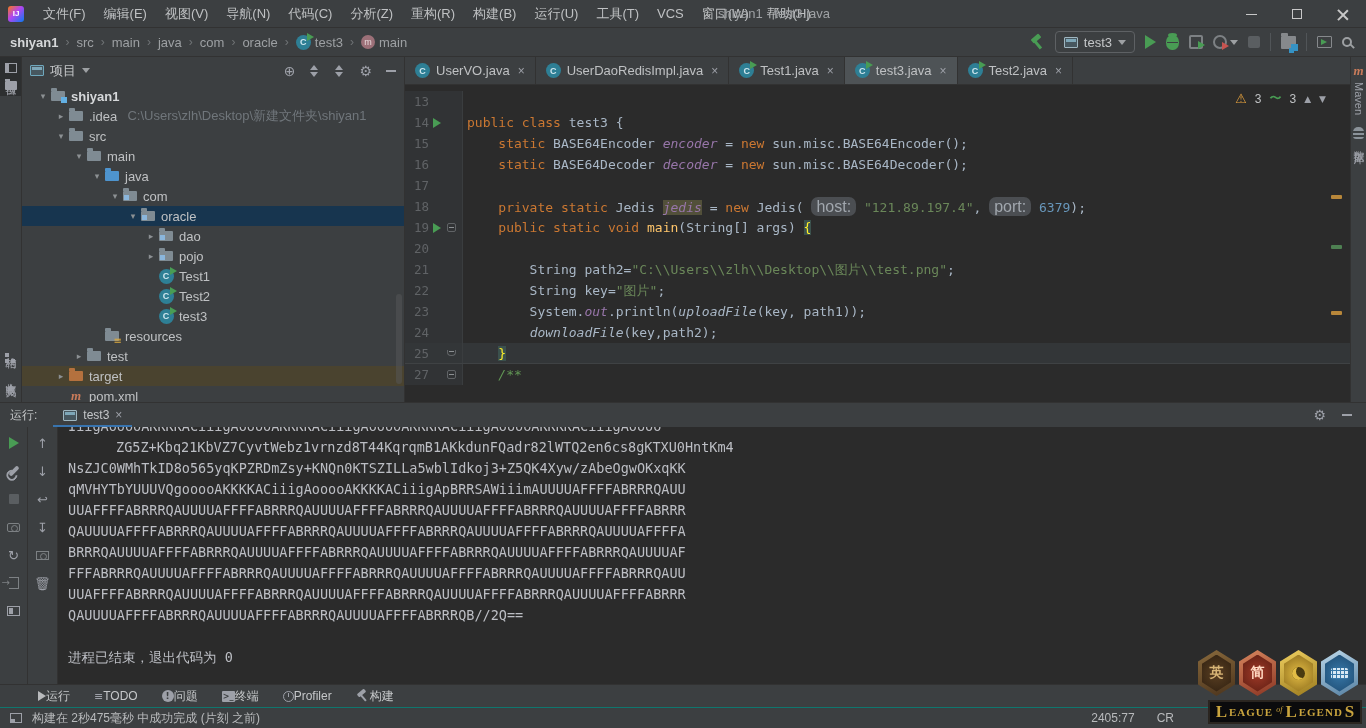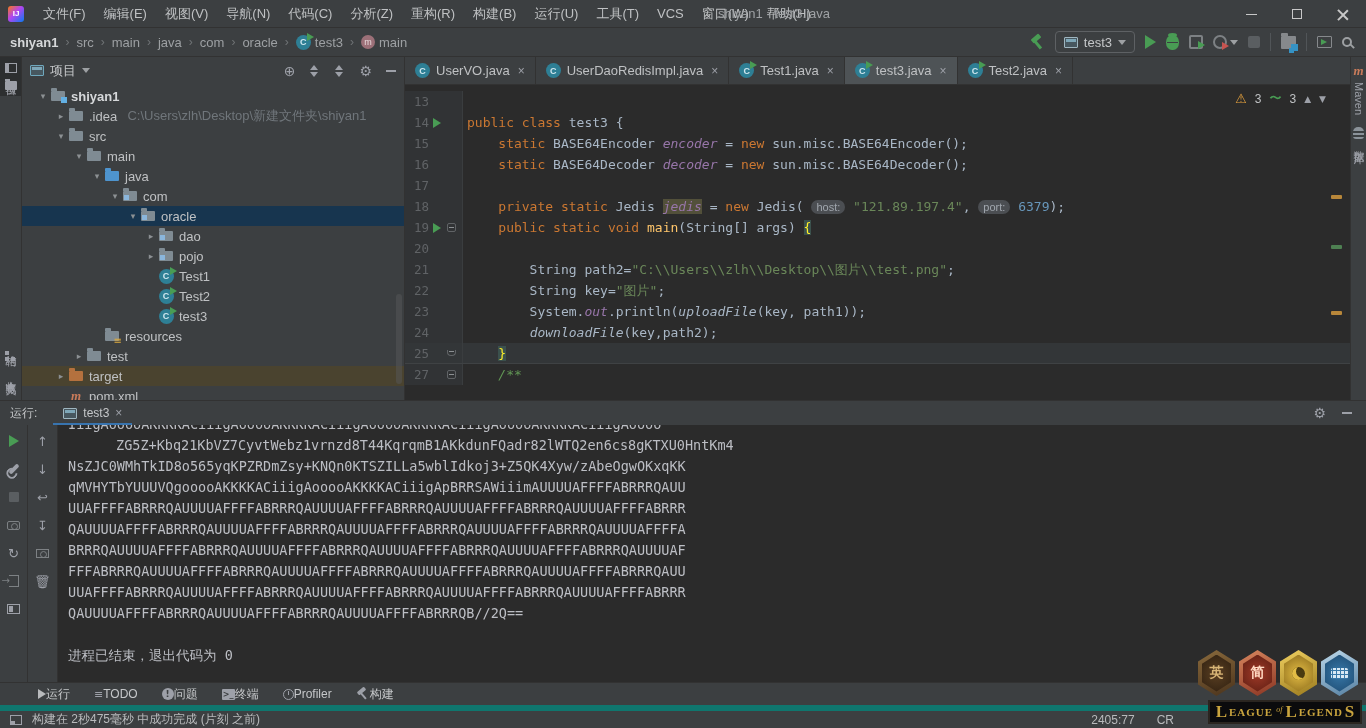--- a/index.html
+++ b/index.html
@@ -131,21 +131,21 @@
   .gfold.end::after{top:1px;}
   .ctext { padding-left:4px; }
   .sg-kw{color:#cc7832;} .sg-id{color:#a9b7c6;} .sg-str{color:#6a8759;} .sg-num{color:#6897bb;}
   .sg-fld{color:#9876aa;font-style:italic;}
   .sg-fldh{color:#9876aa;font-style:italic;background:#52503a;}
   .sg-cmt{color:#629755;font-style:italic;}
   .sg-fn{color:#ffc66b;}
   .sg-mth{color:#a9b7c6;font-style:italic;}
   .sg-brace{color:#ffef28;background:#3b514d;}
   .sg-strE{color:#6a8759;text-decoration:underline wavy #4e8052 1px;text-underline-offset:3px;}
-  .sg-hint{background:#4b4e52;color:#a1a7ae;border-radius:7px;font-size:11px;padding:1px 5px;font-family:"Liberation Sans",sans-serif;}
+  .sg-hint{background:#4b4e52;color:#a1a7ae;border-radius:7px;font-size:16px;padding:1px 5px;font-family:"Liberation Sans",sans-serif;}
   .inspect { position:absolute; top:5px; right:24px; display:flex; align-items:center; gap:8px; font-size:12px; color:#bfc1c3; font-family:"Liberation Sans",sans-serif;}
   .warn-tri { color:#e8a33d; font-family:"DejaVu Sans",sans-serif; font-size:13px;}
   .typo-ico { color:#499C54; font-family:"DejaVu Sans",sans-serif; font-size:12px; font-weight:bold;}
   .insp-chev { color:#9da0a8; font-size:9px; font-family:"DejaVu Sans",sans-serif;}
   .stripe-mark { position:absolute; right:8px; width:11px; height:4px; background:#b8873a; border-radius:1px;}
   .stripe-mark.g { background:#4e8052; }
 
   
   .runpanel { flex:0 0 282px; display:flex; flex-direction:column; border-top:1px solid #323232; }
   .run-head { height:24px; background:#3c3f41; display:flex; align-items:center; flex:0 0 24px; padding-left:10px;}
@@ -179,21 +179,21 @@
   .tw-item { display:flex; align-items:center; gap:0; padding:0 10px; height:22px; font-size:12px; color:#c5c7c9;}
   .tw-ico { color:#9da0a8; font-family:"DejaVu Sans",sans-serif; font-size:11px; display:flex; align-items:center;}
   .tw-play { width:0;height:0;border-left:8px solid #b8babc;border-top:5px solid transparent;border-bottom:5px solid transparent;}
   .prob { width:12px;height:12px;border-radius:50%;background:#9da0a8;color:#3c3f41;font-size:9px;font-weight:bold;display:flex;align-items:center;justify-content:center;}
   .term { width:13px;height:11px;background:#9da0a8;border-radius:1px;color:#3c3f41;font-size:8px;font-weight:bold;display:flex;align-items:center;justify-content:center;}
   .profc { width:11px;height:11px;border:1.5px solid #9da0a8;border-radius:50%;position:relative;}
   .profc::after{content:"";position:absolute;left:4px;top:1px;width:1.5px;height:4px;background:#9da0a8;}
   .bhammer { position:relative; width:14px; height:12px;}
   .bhammer::before{content:"";position:absolute;left:1px;top:1px;width:9px;height:4px;background:#9da0a8;border-radius:1px;transform:rotate(-40deg);}
   .bhammer::after{content:"";position:absolute;left:6px;top:3px;width:2px;height:9px;background:#9da0a8;transform:rotate(-40deg);}
-  .statusbar { flex:0 0 21px; background:#3c3f41; border-top:6px solid #0f766e; display:flex; align-items:center; font-size:12px; color:#b8babc; padding:0 10px;}
+  .statusbar { flex:0 0 21px; background:#3c3f41; border-top:1px solid #0f766e; display:flex; align-items:center; font-size:12px; color:#b8babc; padding:0 10px;}
   .sb-ico { width:12px; height:10px; border:1.5px solid #9da0a8; margin-right:10px; position:relative;}
   .sb-ico::after{content:"";position:absolute;left:0;bottom:0;width:4px;height:3px;background:#9da0a8;}
   .sb-right { margin-left:auto; display:flex; gap:22px; align-items:center; padding-right:10px;}
 
   
   .ime { position:absolute; right:2px; bottom:0; width:172px; height:80px; z-index:60;}
   .badges { position:absolute; top:2px; left:6px; display:flex; gap:4px;}
   .hex { width:37px; height:46px; clip-path:polygon(50% 0,100% 25%,100% 75%,50% 100%,0 75%,0 25%); display:flex; align-items:center; justify-content:center;}
   .hex .inner { width:29px; height:37px; clip-path:polygon(50% 0,100% 25%,100% 75%,50% 100%,0 75%,0 25%); display:flex; align-items:center; justify-content:center; font-size:14px; font-weight:bold;}
   .hex.bronze { background:linear-gradient(160deg,#8a6a3c,#4a331c);}

